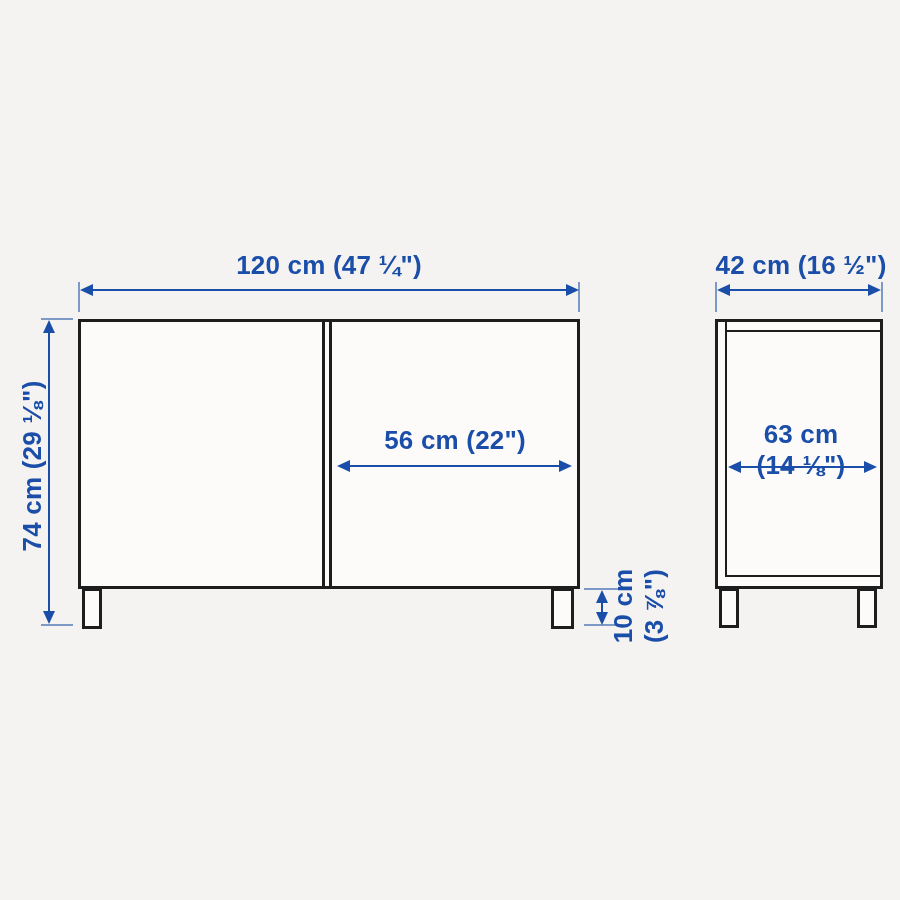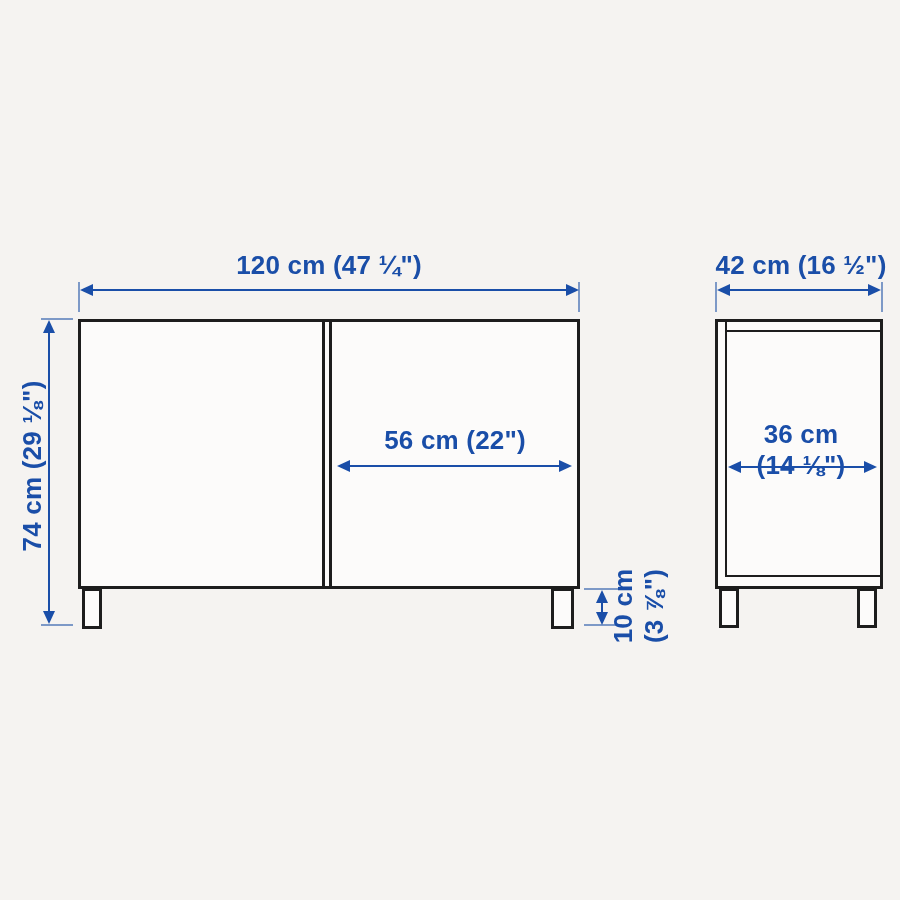--- a/index.html
+++ b/index.html
@@ -126,21 +126,21 @@
       <div class="dimlabel center-x" style="left:801px;top:250px;">42 cm (16 ½")</div>
       <div class="ext" style="left:715px;top:282px;width:2px;height:30px;"></div>
       <div class="ext" style="left:881px;top:282px;width:2px;height:30px;"></div>
       <div class="shaft" style="left:728px;top:289px;width:143px;height:2px;"></div>
       <div class="ah ah-left" style="left:717px;top:284px;"></div>
       <div class="ah ah-right" style="left:868px;top:284px;"></div>
     </div>
 
     <div>
       <div class="dimlabel two-line" style="left:801px;top:419px;transform:translateX(-50%);">
-        <div>36 cm</div>
+        <div>63 cm</div>
         <div>(14 ⅛")</div>
       </div>
       <div class="shaft" style="left:739px;top:466px;width:128px;height:2px;"></div>
       <div class="ah ah-left" style="left:728px;top:461px;"></div>
       <div class="ah ah-right" style="left:864px;top:461px;"></div>
     </div>
   </div>
 
 </div>
 

